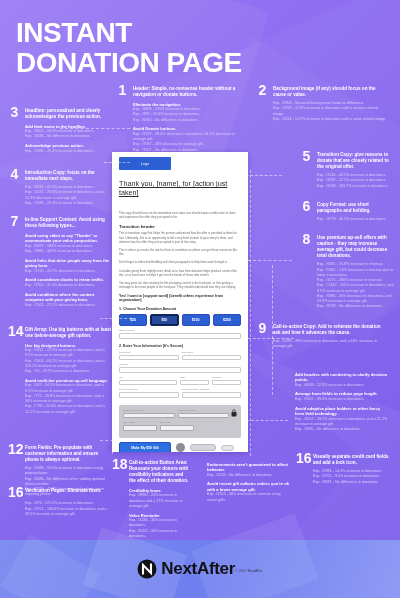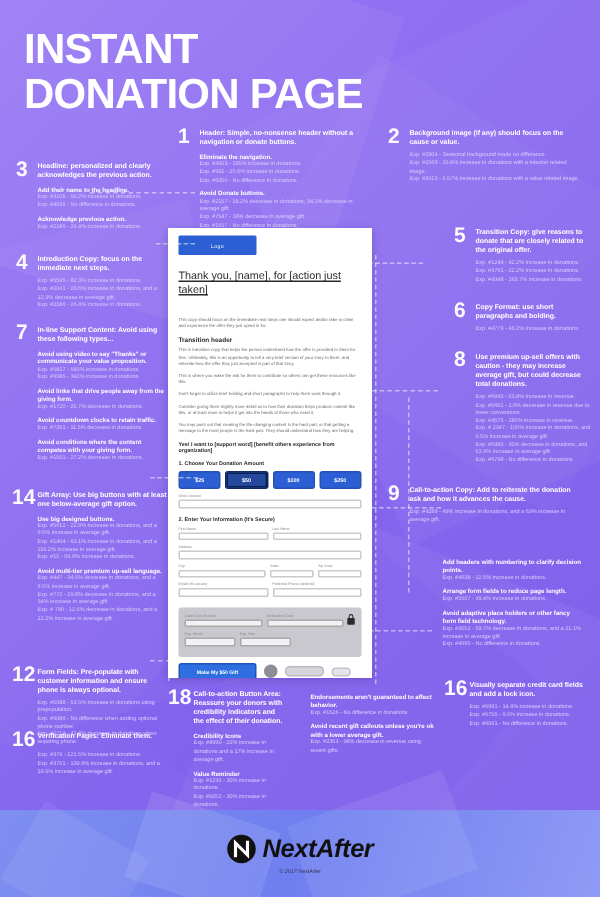--- a/index.html
+++ b/index.html
@@ -99,21 +99,21 @@
 
   
   .lead { position:absolute; border-top:1px dashed rgba(255,255,255,.5); z-index:9; }
   .leadv { position:absolute; border-left:1px dashed rgba(255,255,255,.5); z-index:9; }
 
   
   .footer {
     position:absolute; left:0; right:0; bottom:0; height:58px;
     background: linear-gradient(110deg,#7f8ef0 0%, #6f7ff0 50%, #8f9bf4 100%);
     z-index: 14;
-    display:flex; flex-direction:column; align-items:center; justify-content:center;font-style:italic;
+    display:flex; flex-direction:row; align-items:center; justify-content:center;
   }
   .footer .fct { position:absolute; pointer-events:none; }
   .fc1 { top:0; left:90px; width:90px; height:60px; background:rgba(255,255,255,.10); transform:rotate(18deg); }
   .fc2 { top:-10px; left:200px; width:110px; height:70px; background:rgba(255,255,255,.08); transform:rotate(-20deg); }
   .fc3 { top:10px; left:10px; width:80px; height:60px; background:rgba(255,255,255,.07); transform:rotate(30deg); }
   .logo-row { display:flex; align-items:center; gap:4px; z-index:2; }
   .logo-mark { width:20px; height:20px; }
   .logo-text { color:#111; font-size:17px; font-weight:700; letter-spacing:-.3px; }
   .copyright { font-size:3.6px; color:#3a3a55; margin-top:3px; z-index:2; }
 </style>

